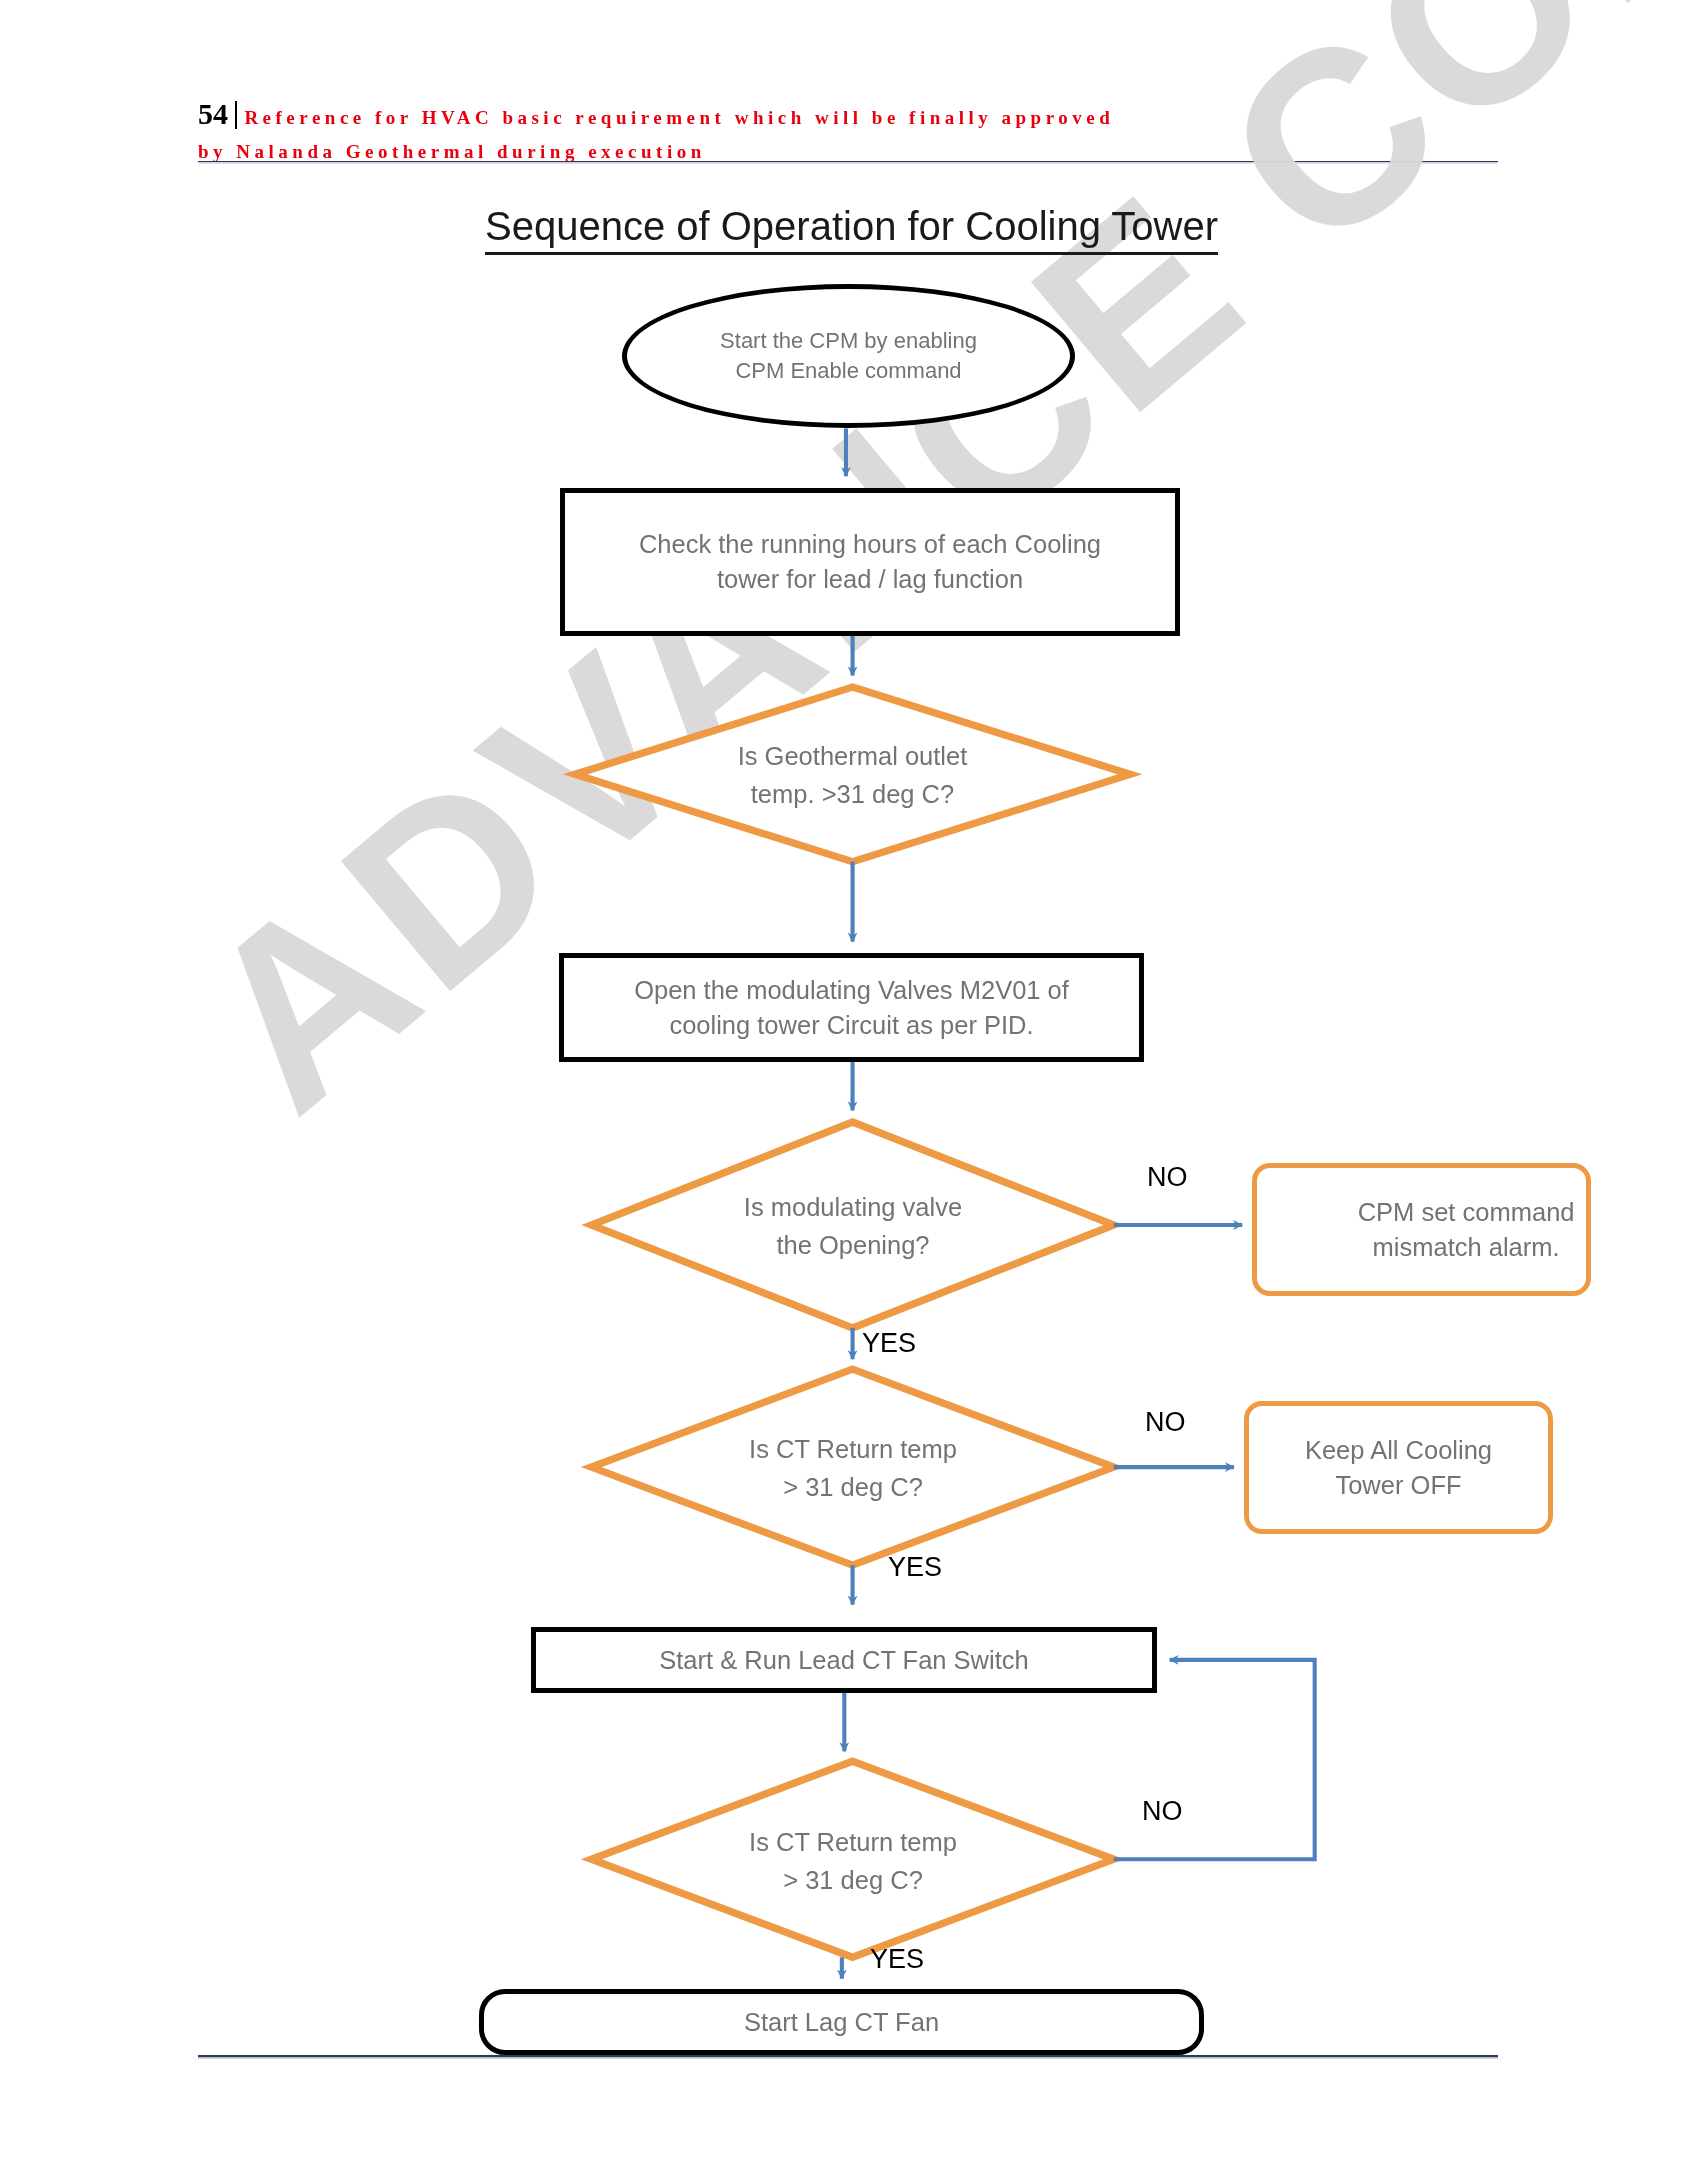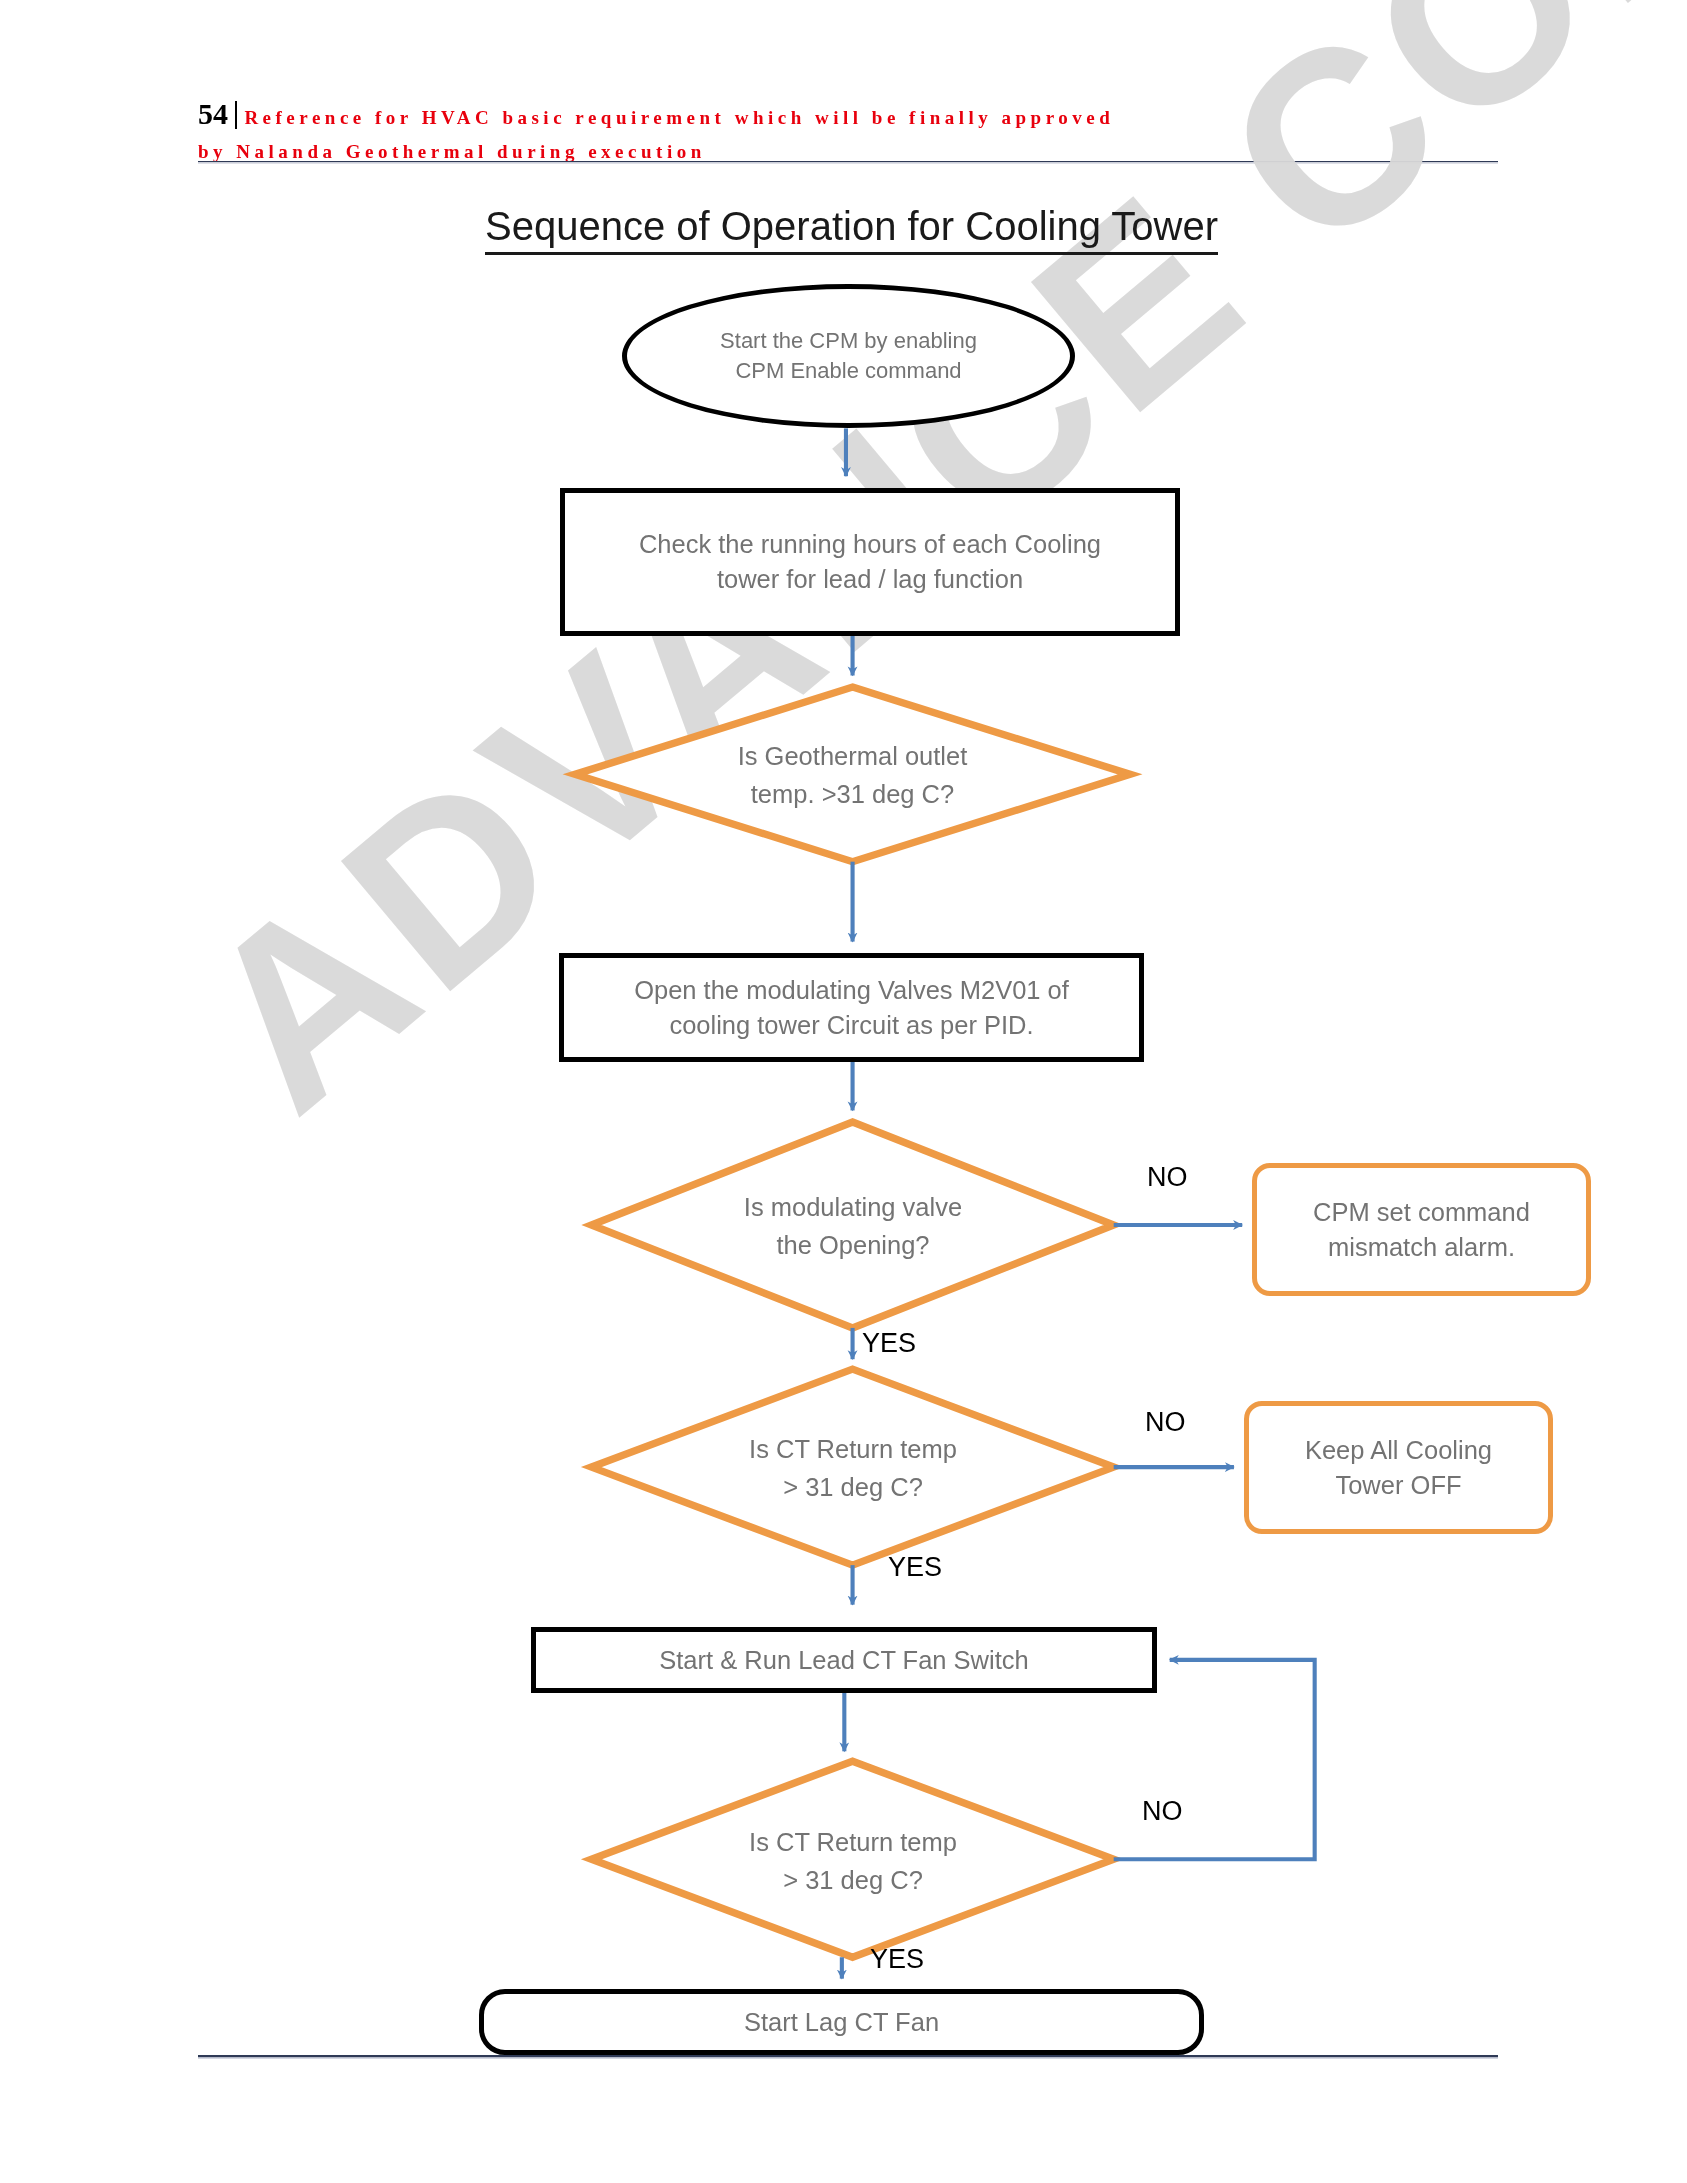--- a/index.html
+++ b/index.html
@@ -184,21 +184,21 @@
     text-align: center;
   }
   .decision-text .node-text { font-size: 25.5px; line-height: 38px; }
 
   
   .alarm {
     border: 5.8px solid #EE9A45;
     border-radius: 18px;
     background: #ffffff;
   }
-  #node-alarm1 { left: 1252px; top: 1163px; width: 339px; height: 133px; }
+  #node-alarm1 { left: 1252px; top: 1163px; width: 339px; height: 133px; justify-content: flex-end; }
   #node-alarm2 { left: 1244px; top: 1401px; width: 309px; height: 133px; }
 
   
   .edge-label {
     position: absolute;
     z-index: 4;
     font-family: "Liberation Sans", sans-serif;
     font-size: 27px;
     color: #000000;
     white-space: nowrap;

